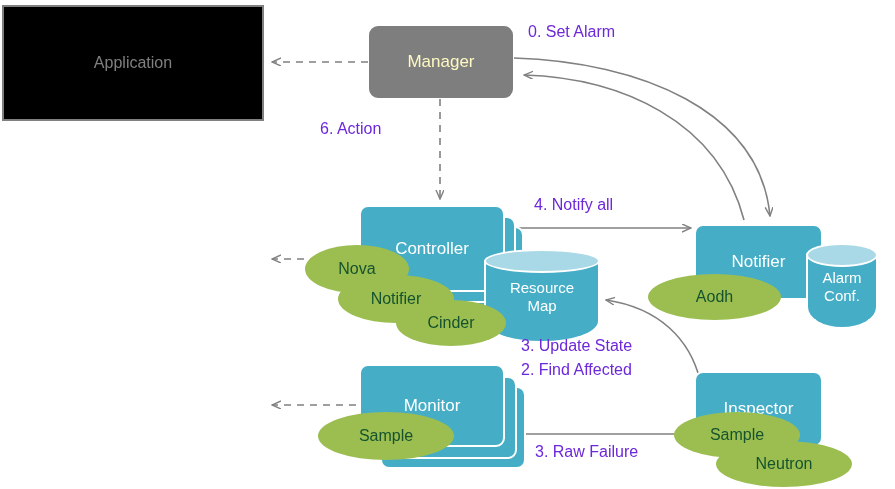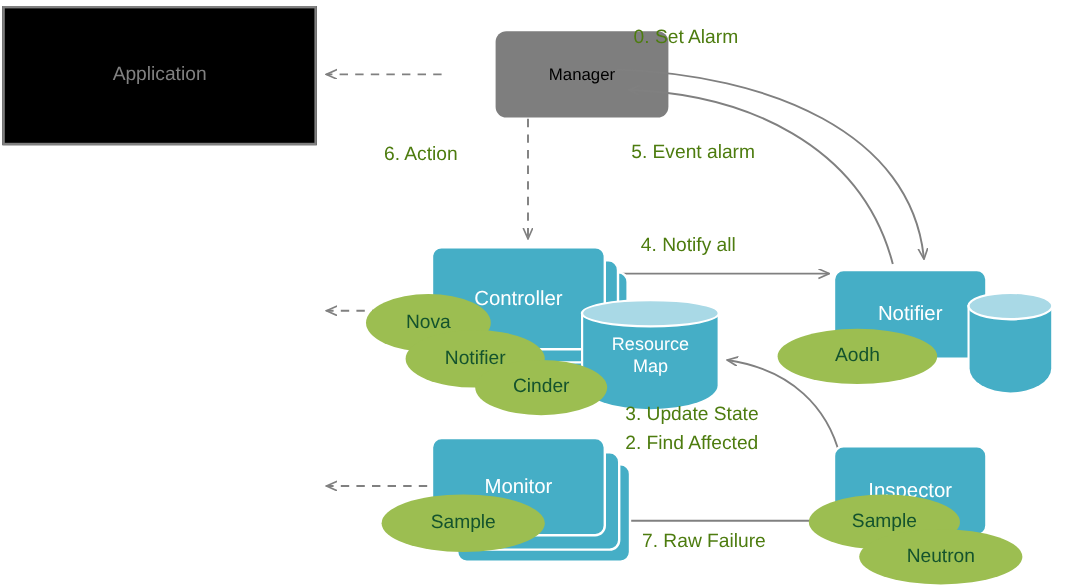--- a/index.html
+++ b/index.html
@@ -32,23 +32,22 @@
     white-space: pre-line;
   }
   .gray-box {
     position: absolute;
     background: #7e7e7e;
     border-radius: 9px;
     box-sizing: border-box;
     display: flex;
     align-items: center;
     justify-content: center;
-    color: #000000;
-    font-size: 14px;
-    margin-left: 44px;
+    color: #fef9c3;
+    font-size: 17px;
   }
   .blue-box {
     position: absolute;
     background: #45aec6;
     border: 2px solid #ffffff;
     border-radius: 9px;
     box-sizing: border-box;
     display: flex;
     align-items: center;
     justify-content: center;
@@ -96,21 +95,21 @@
     position: absolute;
     left: 0; right: 0;
     text-align: center;
     color: #ffffff;
     font-size: 15px;
     line-height: 1.2;
     white-space: pre-line;
   }
   .edge-label {
     position: absolute;
-    color: #4d7c0f;
+    color: #6d28d9;
     font-size: 16px;
     white-space: nowrap;
   }
   svg.overlay {
     position: absolute;
     left: 0; top: 0;
     width: 895px;
     height: 489px;
     pointer-events: none;
   }
@@ -160,42 +159,43 @@
   <div class="green-oval" style="left:318px; top:412px; width:136px; height:48px; z-index:7;">
     <span>Sample</span>
   </div>
 
   <div class="blue-box" style="left:694px; top:224px; width:129px; height:76px; z-index:3;">
     <span>Notifier</span>
   </div>
   <div class="cylinder" style="left:806px; top:243px; width:72px; height:86px; z-index:4;">
     <div class="cyl-body" style="top:11px; height:75px;"></div>
     <div class="cyl-top" style="top:0px;"></div>
+    <div class="cyl-label" style="top:26px;">Alarm
+Conf.</div>
   </div>
   <div class="green-oval" style="left:648px; top:274px; width:133px; height:46px; z-index:7;">
     <span>Aodh</span>
   </div>
 
   <div class="blue-box" style="left:694px; top:371px; width:129px; height:76px; z-index:3;">
     <span>Inspector</span>
   </div>
   <div class="green-oval" style="left:674px; top:412px; width:126px; height:46px; z-index:7;">
     <span>Sample</span>
   </div>
   <div class="green-oval" style="left:716px; top:441px; width:136px; height:46px; z-index:8;">
     <span>Neutron</span>
   </div>
 
   <div class="edge-label" style="left:528px; top:23px;">0. Set Alarm</div>
-  <div class="edge-label" style="left:526px; top:119px;">5. Event alarm</div>
   <div class="edge-label" style="left:320px; top:120px;">6. Action</div>
   <div class="edge-label" style="left:534px; top:196px;">4. Notify all</div>
   <div class="edge-label" style="left:521px; top:337px; z-index:10;">3. Update State</div>
   <div class="edge-label" style="left:521px; top:361px; z-index:10;">2. Find Affected</div>
-  <div class="edge-label" style="left:535px; top:443px; z-index:10;">7. Raw Failure</div>
+  <div class="edge-label" style="left:535px; top:443px; z-index:10;">3. Raw Failure</div>
 
   <svg class="overlay" viewBox="0 0 895 489">
     <defs>
       <marker id="arrow-solid" markerWidth="10" markerHeight="10" refX="9" refY="4" orient="auto" markerUnits="userSpaceOnUse">
         <path d="M0,0 L9,4 L0,8" fill="none" stroke="#808080" stroke-width="1.4"></path>
       </marker>
       <marker id="arrow-dash" markerWidth="10" markerHeight="10" refX="9" refY="4" orient="auto" markerUnits="userSpaceOnUse">
         <path d="M0,0 L9,4 L0,8" fill="none" stroke="#808080" stroke-width="1.4"></path>
       </marker>
     </defs>

